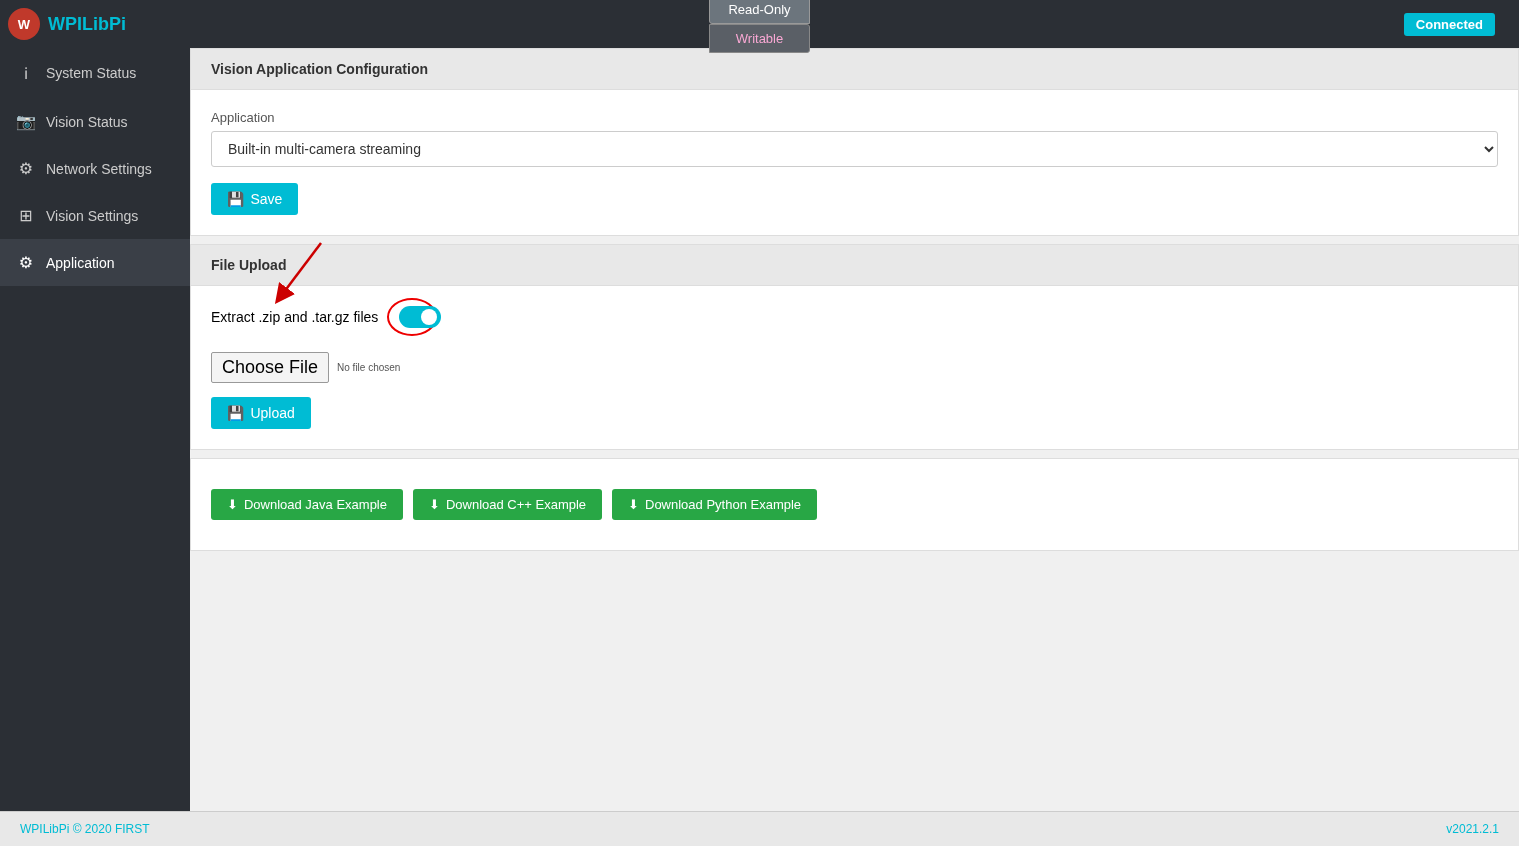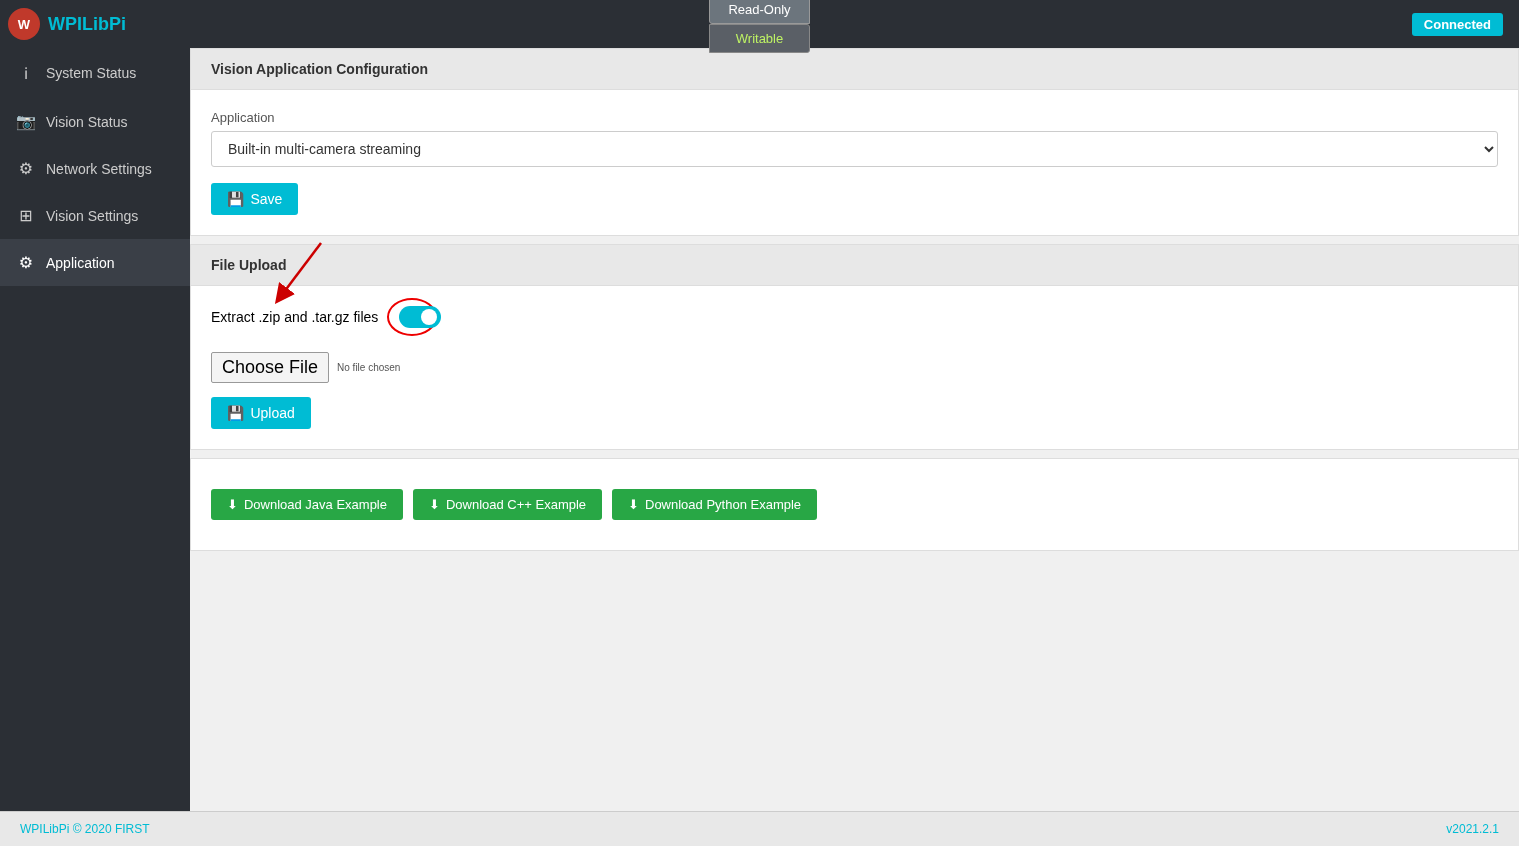--- a/index.html
+++ b/index.html
@@ -5,25 +5,25 @@
     * { box-sizing: border-box; margin: 0; padding: 0; }
     body { font-family: Arial, sans-serif; font-size: 14px; display: flex; flex-direction: column; height: 100vh; background: #fff; }
 
     
     .app-container { display: flex; flex-direction: column; height: 100vh; }
     .top-bar { display: flex; align-items: center; justify-content: center; background: #2b2f35; height: 48px; position: relative; flex-shrink: 0; }
     .logo-area { position: absolute; left: 0; display: flex; align-items: center; padding-left: 8px; }
     .logo-icon { width: 32px; height: 32px; background: #c0392b; border-radius: 50%; display: flex; align-items: center; justify-content: center; color: #fff; font-weight: bold; font-size: 13px; margin-right: 8px; }
     .logo-text { color: #00bcd4; font-size: 18px; font-weight: bold; }
     .mode-buttons { display: flex; gap: 0; flex-direction: column; }
-    .mode-btn { padding: 6px 18px; border: 1px solid #888; background: #5a5f66; color: #bef264; cursor: pointer; font-size: 13px; }
+    .mode-btn { padding: 6px 18px; border: 1px solid #888; background: #5a5f66; color: #f9a8d4; cursor: pointer; font-size: 13px; }
     .mode-btn.active { background: #6c757d; color: #fff; border-color: #999; }
     .mode-btn:first-child { border-radius: 3px 0 0 3px; }
     .mode-btn:last-child { border-radius: 0 3px 3px 0; }
-    .connected-badge { position: absolute; right: 16px; background: #00bcd4; color: #fff; padding: 4px 12px; border-radius: 3px; font-size: 13px; font-weight: bold; }
+    .connected-badge { position: absolute; right: 24px; background: #00bcd4; color: #fff; padding: 4px 12px; border-radius: 3px; font-size: 13px; font-weight: bold; }
 
     .main-area { display: flex; flex: 1; overflow: hidden; }
 
     
     .sidebar { width: 190px; background: #2b2f35; color: #ccc; flex-shrink: 0; display: flex; flex-direction: column; }
     .sidebar-item { display: flex; align-items: center; padding: 14px 16px; cursor: pointer; font-size: 14px; color: #ccc; gap: 10px; }
     .sidebar-item.active { background: #3a3f47; color: #fff; }
     .sidebar-icon { font-size: 16px; width: 20px; text-align: center; }
 
     

